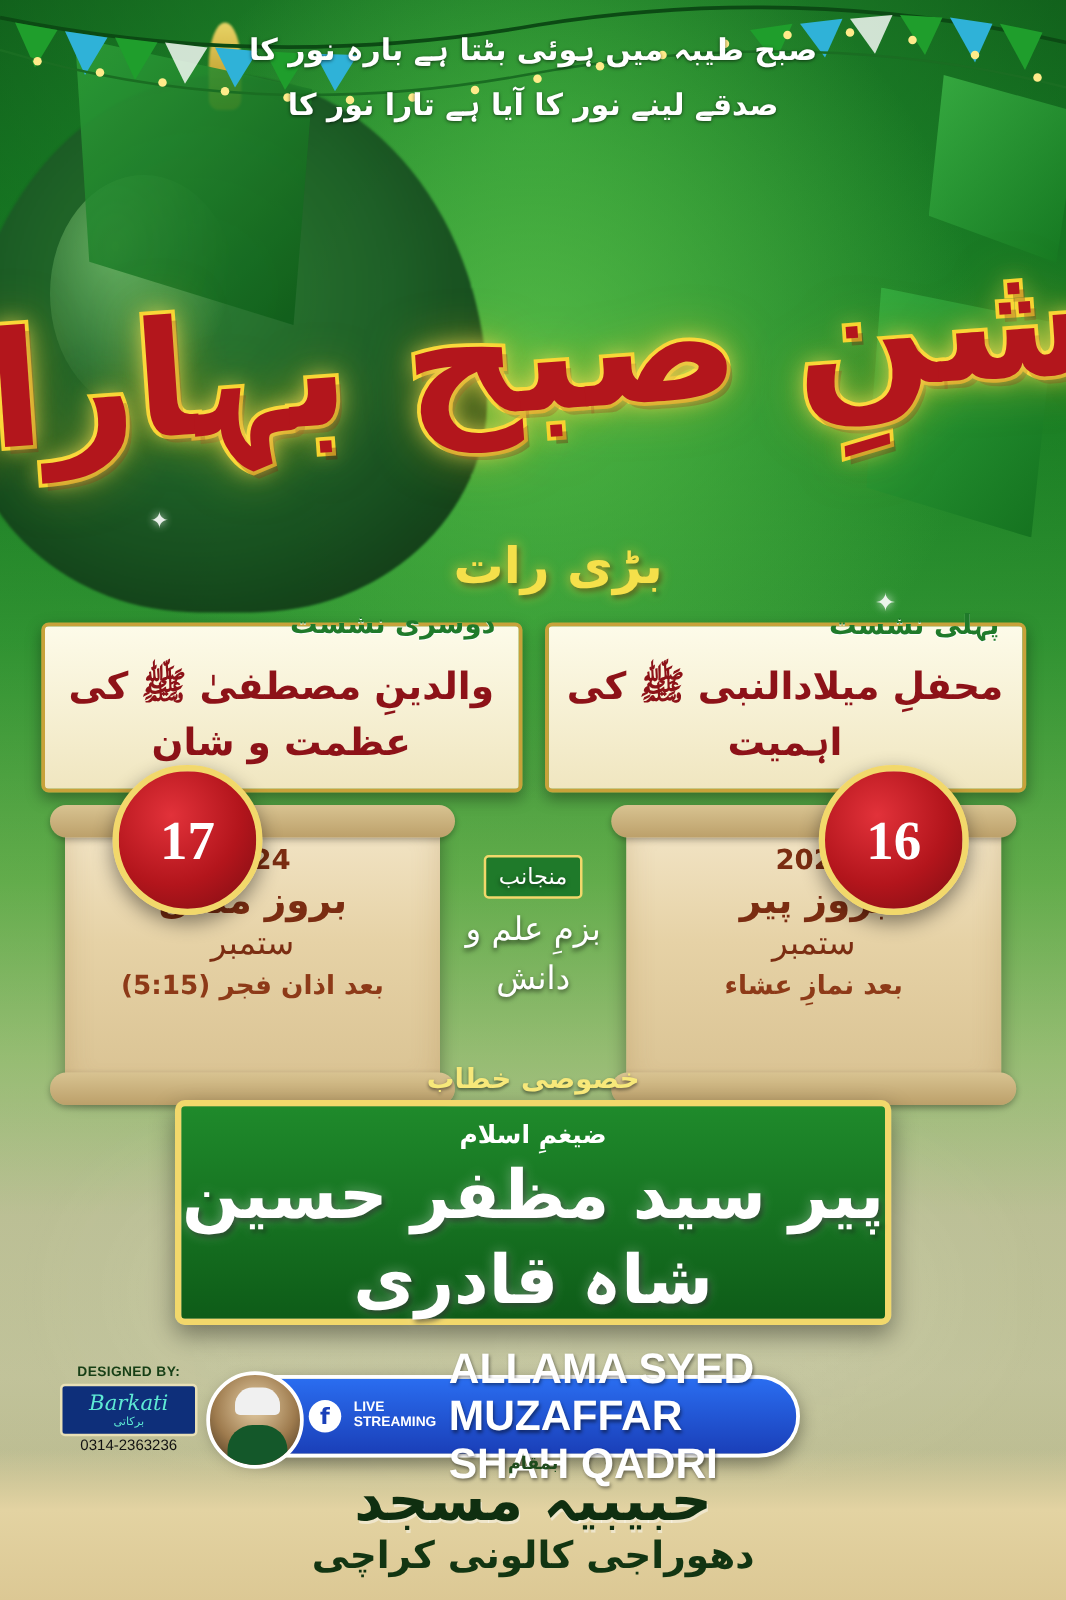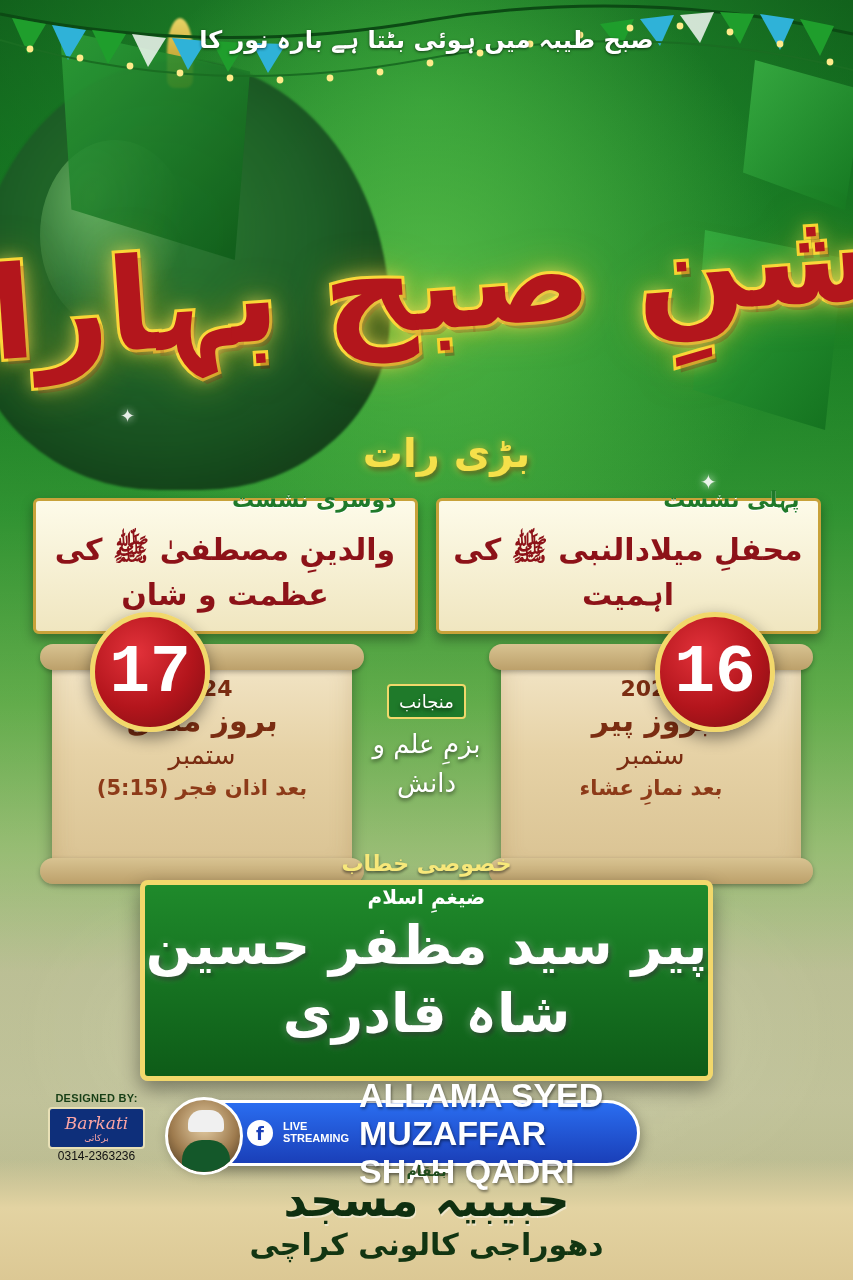--- a/index.html
+++ b/index.html
@@ -158,73 +158,73 @@
   }
   .scroll-day{ font-size:30px; font-weight:bold; color:#7b2d12; line-height:1.3; }
   .scroll-month{ font-size:26px; font-weight:normal; color:#7b2d12; }
   .scroll-year{ font-size:22px; font-weight:bold; color:#7b2d12; }
   .scroll-time{ font-size:21px; font-weight:bold; color:#8d3a18; margin-top:6px; }
 
   .daybadge{
     position:absolute; top:-18px; width:120px; height:120px; border-radius:50%;
     background: radial-gradient(circle at 38% 32%, #e2323a 0%, #b3151c 55%, #7c0d12 100%);
     border: 5px solid #f2d86b;
-    color:#fff; font-size:68px; font-weight:bold;
+    color:#fff; font-size:44px; font-weight:bold;
     display:flex; align-items:center; justify-content:center;
     box-shadow: 0 6px 16px rgba(0,0,0,.45);
-    font-family:Liberation Mono, monospace;
+    font-family:Liberation Serif, serif;
   }
   .daybadge.right{ right:48px; }
   .daybadge.left{ left:60px; }
 
   .bazm{
     position:absolute; left:50%; top:50px; transform:translateX(-50%);
     width:160px; text-align:center; direction:rtl;
     font-family:"DejaVu Sans", sans-serif; font-size:26px; font-weight:normal;
     color:#fff; line-height:1.5;
     text-shadow: 0 2px 4px rgba(0,0,0,.6);
   }
   .bazm-tag{
     display:inline-block; background:#1f7a2a; color:#fff;
     border:2px solid #f2d86b; border-radius:4px;
     padding:2px 10px; font-size:18px; margin-bottom:6px;
   }
 
   
   .speaker{
-    position:absolute; top:880px; left:140px; right:140px; height:201px;
+    position:absolute; top:880px; left:140px; right:140px; height:180px;
     background: linear-gradient(180deg,#1f8a2b,#0e5c18);
     border: 5px solid #f2d86b;
     border-radius: 8px;
     box-shadow: 0 8px 20px rgba(0,0,0,.4);
-    text-align:center; direction:rtl; 
+    text-align:center; direction:rtl; padding-top:10px;
   }
   .speaker-label{
     font-family:"DejaVu Sans", sans-serif; font-size:22px; font-weight:bold;
     color:#f7e87a; position:absolute; top:-34px; left:0; right:0;
     text-shadow: 0 2px 3px rgba(0,0,0,.5);
   }
   .speaker-title{
     font-family:"DejaVu Sans", sans-serif; font-size:20px; font-weight:bold;
     color:#ffffff; margin-bottom:3px;
   }
   .speaker-name{
     font-family:"DejaVu Sans", sans-serif; font-size:54px; font-weight:bold;
     color:#ffffff; line-height:1.25;
     text-shadow: 0 0 10px rgba(255,255,255,.35), 2px 3px 4px rgba(0,0,0,.55);
   }
 
   
   .designer{
-    position:absolute; left:48px; top:1092px; width:97px; text-align:center;
+    position:absolute; left:48px; top:1092px; width:110px; text-align:center;
   }
   .designer-label{ font-size:11px; font-weight:bold; color:#173f16; letter-spacing:.3px;}
   .designer-box{
     margin-top:3px; background:#0e2f7a; border:2px solid #e8e0b6; border-radius:4px;
-    padding:4px 13px; color:#fca5a5;
+    padding:4px 13px; color:#5eead4;
   }
   .designer-name{ font-family:"DejaVu Serif", serif; font-size:17px; font-style:italic; }
   .designer-sub{ font-family:"DejaVu Sans", sans-serif; font-size:9px; }
   .designer-phone{ margin-top:0; font-size:12px; font-weight:normal; color:#111; }
 
   
   .livebar{
     position:absolute; left:170px; top:1100px; width:470px; height:66px;
     background: linear-gradient(180deg,#2a6df0,#1a3fb8);
     border: 3px solid #ffffff;
@@ -325,20 +325,21 @@
         <circle cx="830" cy="62" r="3.4"></circle>
     </g>
   </svg>
 
   <div class="sparkle" style="left:200px; top:330px; font-size:26px;">✦</div>
   <div class="sparkle" style="left:120px; top:405px; font-size:18px;">✦</div>
   <div class="sparkle" style="left:700px; top:470px; font-size:20px;">✦</div>
 
   <div class="couplet">
     <div>صبح طیبہ میں ہوئی بٹتا ہے بارہ نور کا</div>
+    <div>صدقے لینے نور کا آیا ہے تارا نور کا</div>
   </div>
 
   <div class="title-wrap">
     <div class="title">جشنِ صبح بہاراں</div>
   </div>
   <div class="subtitle">بڑی رات</div>
 
   <div class="sessions">
     <div class="session">
       <div class="session-tag">پہلی نشست</div>

